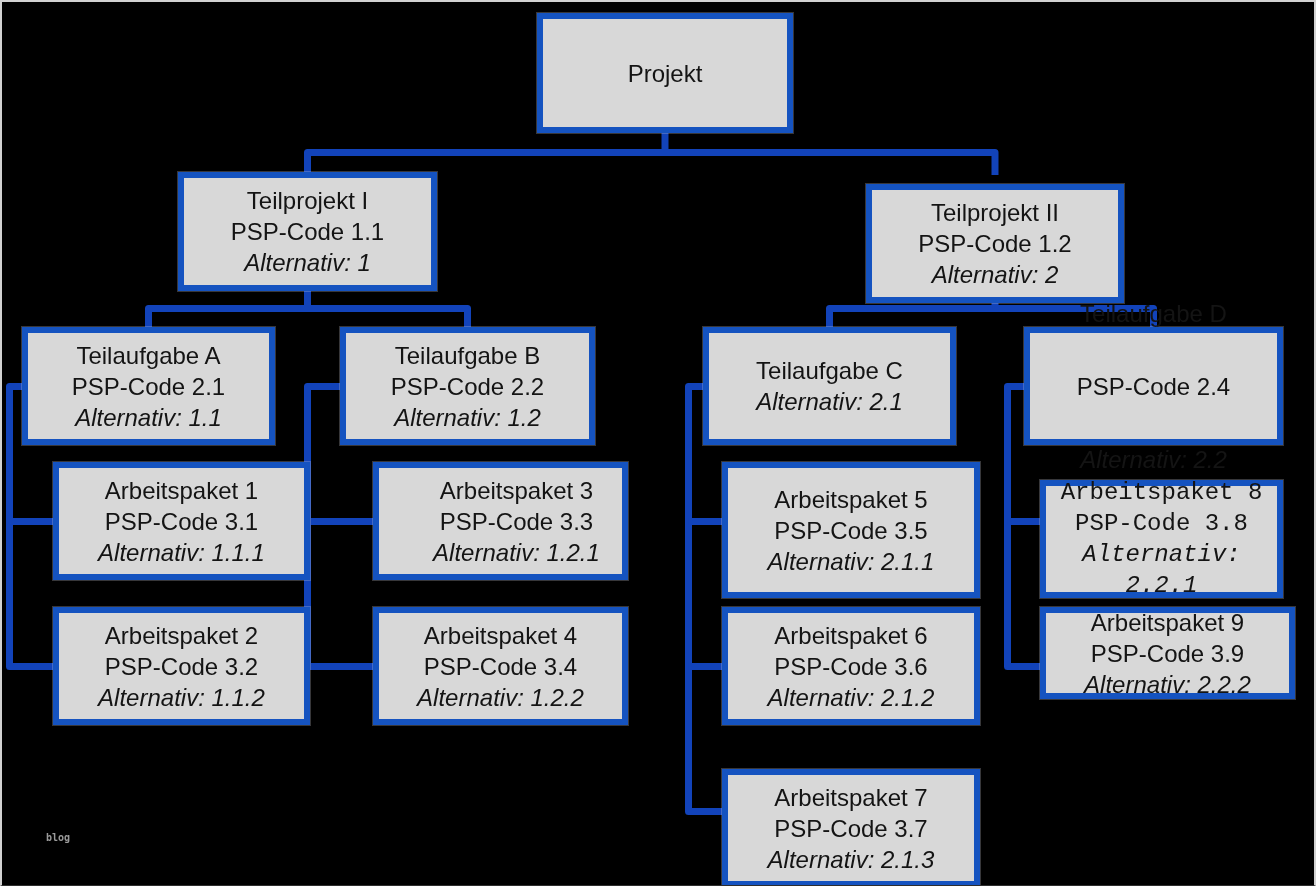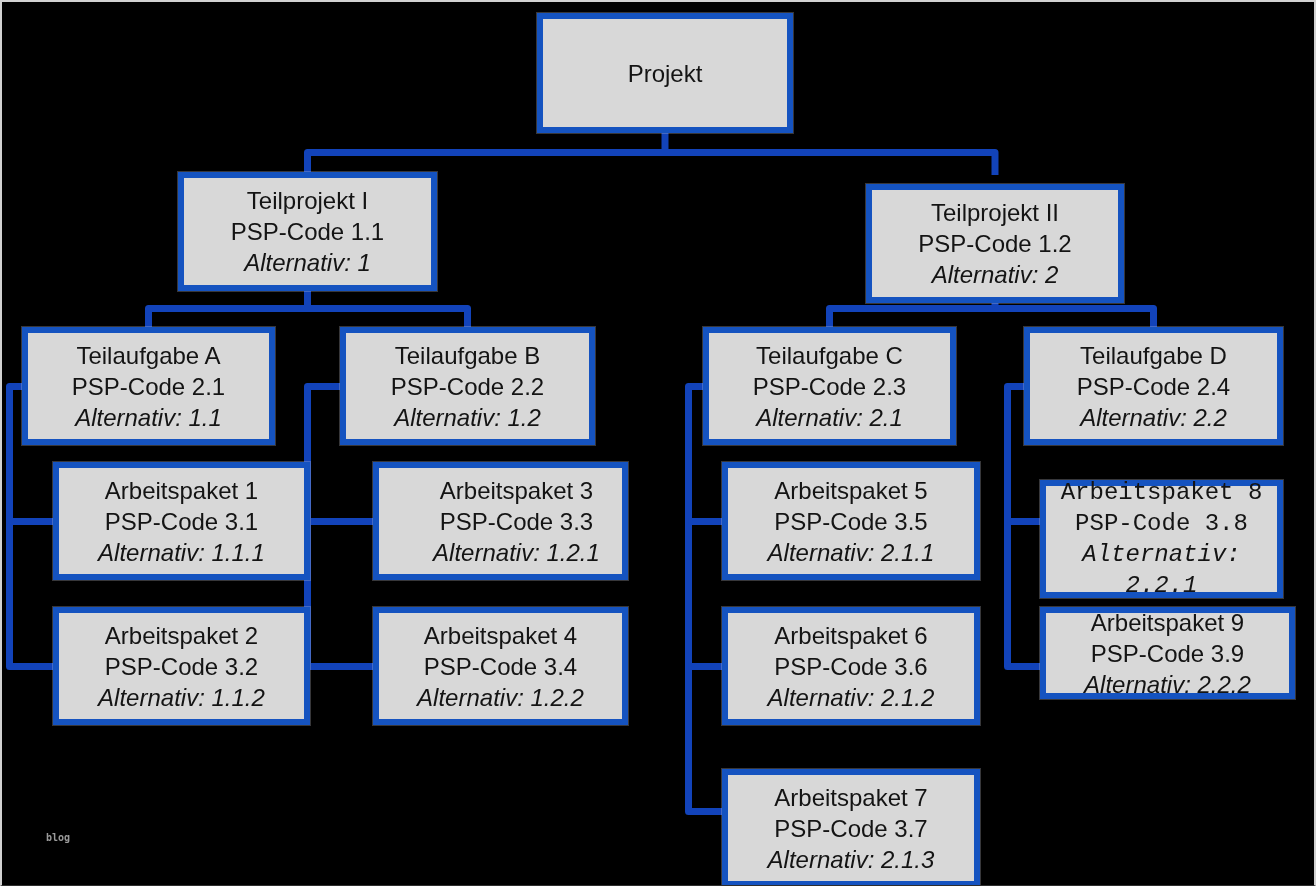--- a/index.html
+++ b/index.html
@@ -38,26 +38,26 @@
     box-shadow:0 0 0 1px rgba(220,220,230,0.25);
   }
   .node .alt{font-style:italic;}
   
   .n-projekt{left:537px;top:13px;width:256px;height:120px;}
   .n-tp1{left:178px;top:172px;width:259px;height:119px;}
   .n-tp2{left:866px;top:172px;width:258px;height:119px;margin-top:12px;}
   .n-ta-a{left:22px;top:327px;width:253px;height:118px;}
   .n-ta-b{left:340px;top:327px;width:255px;height:118px;}
   .n-ta-c{left:703px;top:327px;width:253px;height:118px;}
-  .n-ta-d{left:1024px;top:327px;width:259px;height:118px;}
+  .n-ta-d{left:1024px;top:327px;width:259px;height:118px;gap:42px;}
   .n-ap1{left:53px;top:462px;width:257px;height:118px;}
   .n-ap2{left:53px;top:607px;width:257px;height:118px;}
   .n-ap3{left:373px;top:462px;width:255px;height:118px;padding-left:32px;}
   .n-ap4{left:373px;top:607px;width:255px;height:118px;}
-  .n-ap5{left:722px;top:462px;width:258px;height:118px;text-align:center;}
+  .n-ap5{left:722px;top:462px;width:258px;height:136px;text-align:center;}
   .n-ap6{left:722px;top:607px;width:258px;height:118px;}
   .n-ap7{left:722px;top:752px;width:258px;height:118px;margin-top:17px;}
   .n-ap8{left:1040px;top:480px;width:243px;height:118px;font-family:Liberation Mono, monospace;}
   .n-ap9{left:1040px;top:607px;width:255px;height:92px;}
   .watermark{
     position:absolute;left:40px;top:832px;
     font:bold 10px "DejaVu Sans Mono",monospace;
     color:var(--watermark,#9a9a9a);
     padding-left:6px;
   }
@@ -115,21 +115,20 @@
   </div>
 
   <div class="node n-ta-b">
     <div>Teilaufgabe B</div>
     <div>PSP-Code 2.2</div>
     <div class="alt">Alternativ: 1.2</div>
   </div>
 
   <div class="node n-ta-c">
     <div>Teilaufgabe C</div>
-    <div>PSP-Code 2.3</div>
     <div class="alt">Alternativ: 2.1</div>
   </div>
 
   <div class="node n-ta-d">
     <div>Teilaufgabe D</div>
     <div>PSP-Code 2.4</div>
     <div class="alt">Alternativ: 2.2</div>
   </div>
 
   <div class="node n-ap1">

